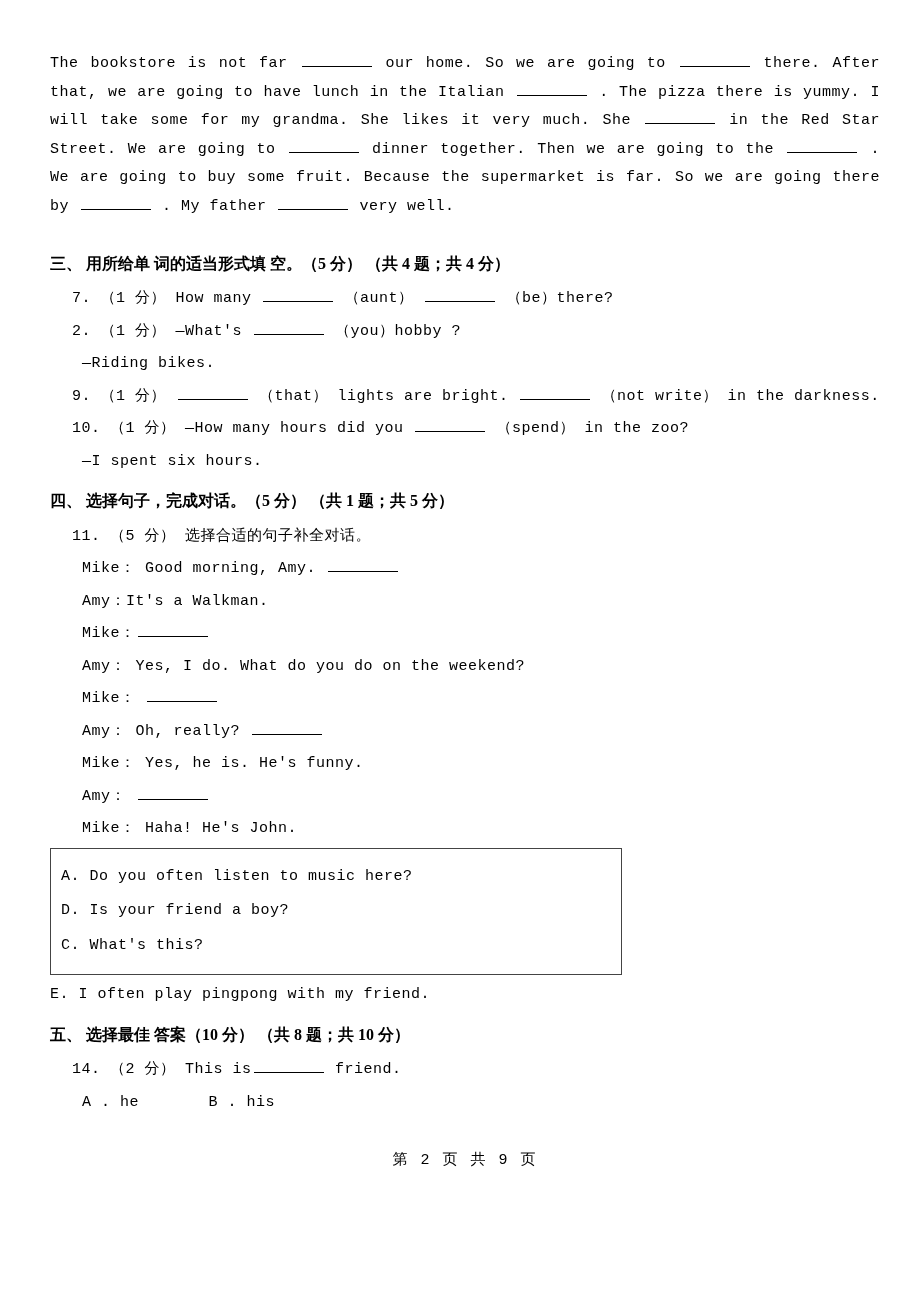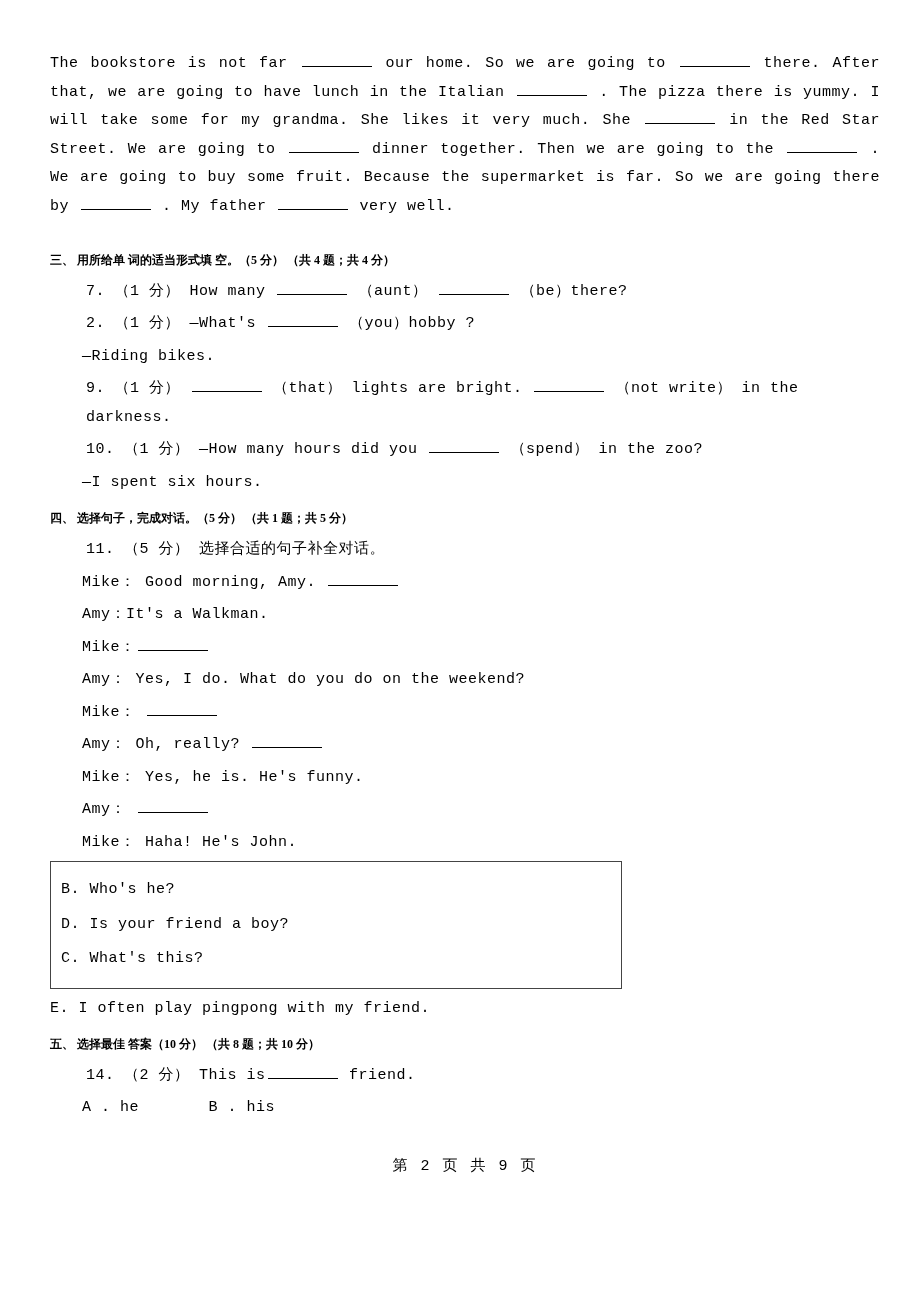--- a/index.html
+++ b/index.html
@@ -17,25 +17,25 @@
     font-family: "Courier New", monospace;
     letter-spacing: 0.5px;
   }
   .passage {
     text-align: justify;
     margin-bottom: 28px;
   }
   .section-heading {
     font-weight: bold;
     font-family: "SimSun", "宋体", serif;
-    font-size: 12px;
+    font-size: 16px;
     margin: 10px 0 6px 0;
   }
   .question {
-    margin-left: 36px;
+    margin-left: 22px;
     margin-bottom: 4px;
   }
   .sub {
     margin-left: 32px;
     margin-bottom: 4px;
   }
   .choices-box {
     border: 1px solid #444;
     padding: 8px 10px;
     margin: 4px 0 2px 0;
@@ -125,21 +125,21 @@
 <div class="sub mono">
   <span>Amy： Oh, really? </span><span class="blank"></span>
 </div>
 <div class="sub mono">Mike： Yes, he is. He's funny.</div>
 <div class="sub mono">
   <span>Amy： </span><span class="blank"></span>
 </div>
 <div class="sub mono">Mike： Haha! He's John.</div>
 
 <div class="choices-box mono">
-  <div class="row">B. Who's he?</div>
+  <div class="row">A. Do you often listen to music here?</div>
   <div class="row">D. Is your friend a boy?</div>
   <div class="row">C. What's this?</div>
 </div>
 <div class="outside-row mono">E. I often play pingpong with my friend.</div>
 
 <div class="section-heading">五、 选择最佳 答案（10 分） （共 8 题；共 10 分）</div>
 
 <div class="question mono">
   <span>14. （2 分） This is</span><span class="blank"></span>
   <span> friend.</span>

